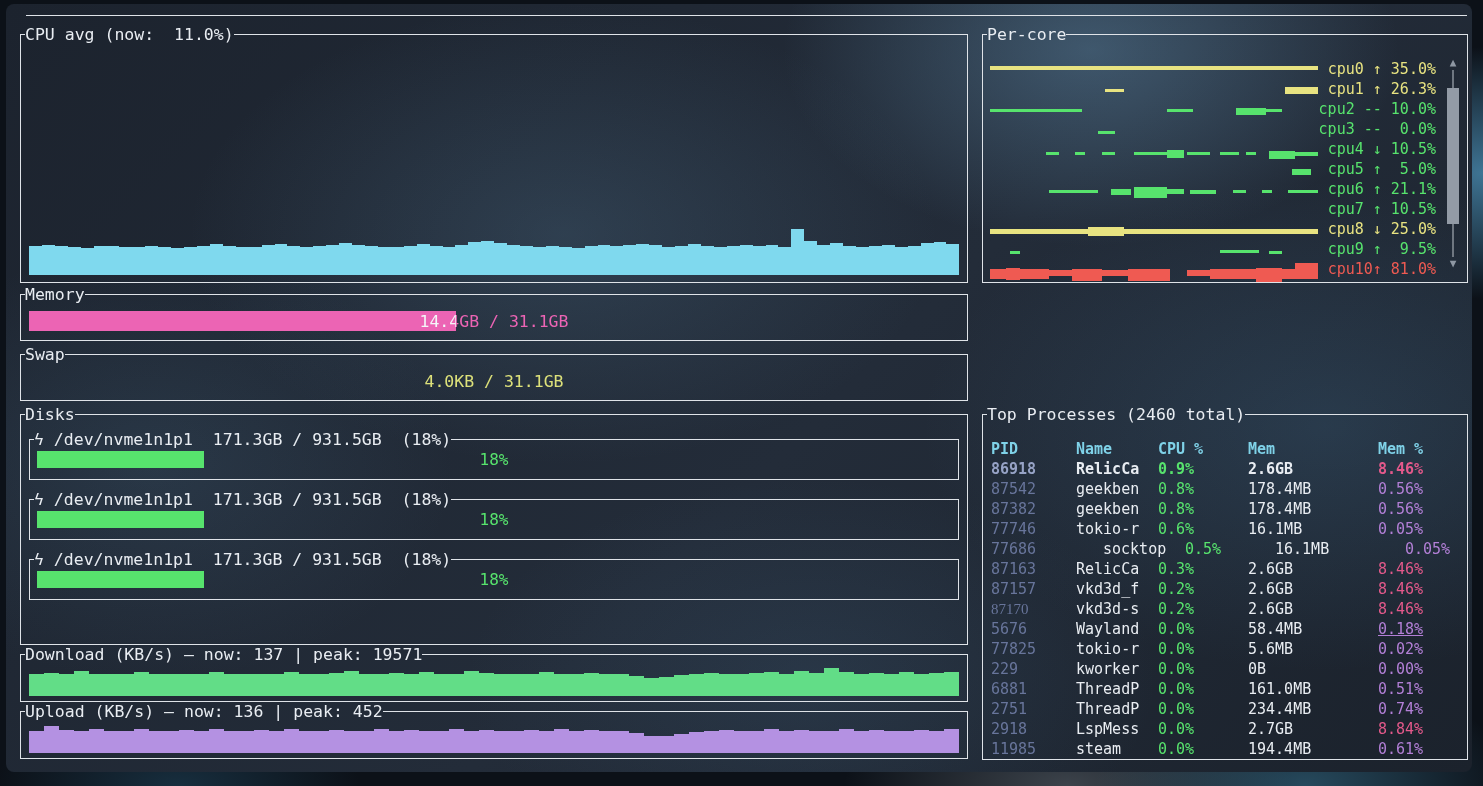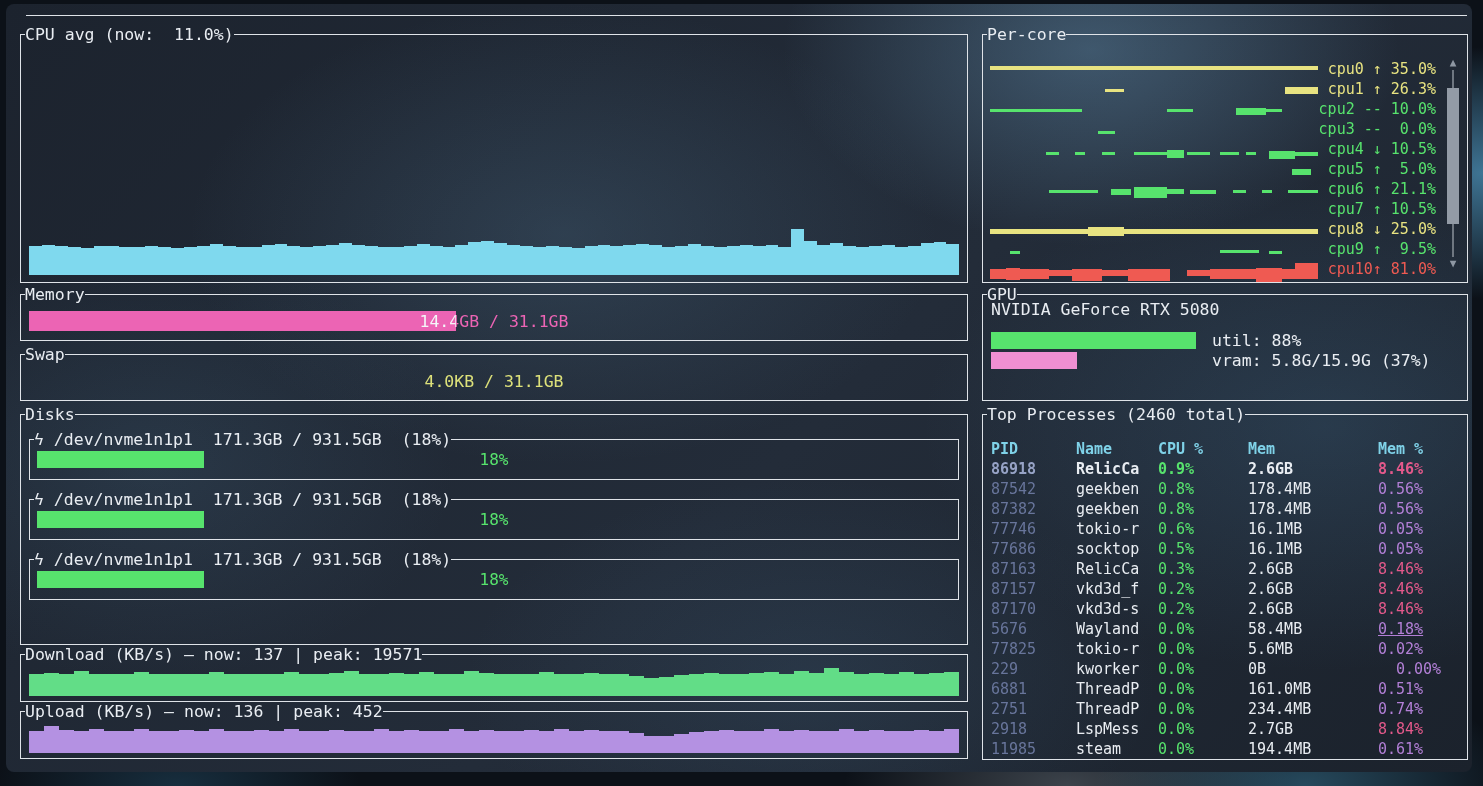--- a/index.html
+++ b/index.html
@@ -294,36 +294,20 @@
       <span class="ptitle">Memory</span>
       <span class="fill"></span>
       </div>
     <div class="gauge" style="top:16px;">
       <div class="gfill" id="mem-fill" style="width: 45.9%; background: rgb(236, 100, 180);"></div>
       <div class="glabel" id="mem-label-base" style="color: rgb(236, 100, 180);">14.4GB / 31.1GB</div>
       <div class="glabel" id="mem-label-top" style="color: rgb(244, 246, 248); clip-path: inset(0px 54.1% 0px 0px);">14.4GB / 31.1GB</div>
     </div>
   </div>
 
-  <div class="panel" style="left:982px; top:295px; width:486px; height:106px;">
-    <div class="ptop">
-        <span class="corner"></span>
-      <span class="ptitle">GPU</span>
-      <span class="fill"></span>
-      </div>
-    <div class="gpu-name">NVIDIA GeForce RTX 5080</div>
-    <div class="gpu-track" style="top:37px;">
-      <div class="gfill" id="gpu-util-fill" style="width: 88%; background: rgb(87, 227, 109);"></div>
-    </div>
-    <div class="gpu-text" style="top:37px;">util: 88%</div>
-    <div class="gpu-track" style="top:57px;">
-      <div class="gfill" id="gpu-vram-fill" style="width: 37%; background: rgb(240, 143, 210);"></div>
-    </div>
-    <div class="gpu-text" style="top:57px;">vram: 5.8G/15.9G (37%)</div>
-  </div>
 
   <div class="panel" style="left:20px; top:355px; width:948px; height:46px;">
     <div class="ptop">
         <span class="corner"></span>
       <span class="ptitle">Swap</span>
       <span class="fill"></span>
       </div>
     <div class="gauge" style="top:16px;">
       <div class="glabel" id="swap-label" style="color: rgb(221, 225, 122);">4.0KB / 31.1GB</div>
     </div>
@@ -371,27 +355,27 @@
         <span class="corner"></span>
       <span class="ptitle">Top Processes (2460 total)</span>
       <span class="fill"></span>
       </div>
     <div id="proc-table">
         <div class="prow phead" style="top: 24px; color: rgb(127, 210, 232);"><span class="c0">PID</span><span class="c1">Name</span><span class="c2">CPU %</span><span class="c3">Mem</span><span class="c4">Mem %</span></div>
         <div class="prow pbold" style="top: 44px;"><span class="c0" style="color: rgb(151, 163, 198);">86918</span><span class="c1" style="color: rgb(233, 237, 242);">RelicCa</span><span class="c2" style="color: rgb(87, 227, 109);">0.9%</span><span class="c3" style="color: rgb(233, 237, 242);">2.6GB</span><span class="c4" style="color: rgb(228, 89, 139);">8.46%</span></div>
         <div class="prow" style="top: 64px;"><span class="c0" style="color: rgb(104, 117, 155);">87542</span><span class="c1" style="color: rgb(233, 237, 242);">geekben</span><span class="c2" style="color: rgb(87, 227, 109);">0.8%</span><span class="c3" style="color: rgb(233, 237, 242);">178.4MB</span><span class="c4" style="color: rgb(178, 127, 214);">0.56%</span></div>
         <div class="prow" style="top: 84px;"><span class="c0" style="color: rgb(104, 117, 155);">87382</span><span class="c1" style="color: rgb(233, 237, 242);">geekben</span><span class="c2" style="color: rgb(87, 227, 109);">0.8%</span><span class="c3" style="color: rgb(233, 237, 242);">178.4MB</span><span class="c4" style="color: rgb(178, 127, 214);">0.56%</span></div>
         <div class="prow" style="top: 104px;"><span class="c0" style="color: rgb(104, 117, 155);">77746</span><span class="c1" style="color: rgb(233, 237, 242);">tokio-r</span><span class="c2" style="color: rgb(87, 227, 109);">0.6%</span><span class="c3" style="color: rgb(233, 237, 242);">16.1MB</span><span class="c4" style="color: rgb(178, 127, 214);">0.05%</span></div>
-        <div class="prow" style="top: 124px;"><span class="c0" style="color: rgb(104, 117, 155);">77686</span><span class="c1" style="color: rgb(233, 237, 242);">socktop</span><span class="c2" style="color: rgb(87, 227, 109);">0.5%</span><span class="c3" style="color: rgb(233, 237, 242);">16.1MB</span><span class="c4" style="color: rgb(178, 127, 214);">0.05%</span></div>
+        <div class="prow" style="top: 124px;"><span class="c0" style="color: rgb(104, 117, 155);">77686</span><span class="c1" style="color: rgb(233, 237, 242); margin-left: 27px;">socktop</span><span class="c2" style="color: rgb(87, 227, 109);">0.5%</span><span class="c3" style="color: rgb(233, 237, 242);">16.1MB</span><span class="c4" style="color: rgb(178, 127, 214);">0.05%</span></div>
         <div class="prow" style="top: 144px;"><span class="c0" style="color: rgb(104, 117, 155);">87163</span><span class="c1" style="color: rgb(233, 237, 242);">RelicCa</span><span class="c2" style="color: rgb(87, 227, 109);">0.3%</span><span class="c3" style="color: rgb(233, 237, 242);">2.6GB</span><span class="c4" style="color: rgb(228, 89, 139);">8.46%</span></div>
         <div class="prow" style="top: 164px;"><span class="c0" style="color: rgb(104, 117, 155);">87157</span><span class="c1" style="color: rgb(233, 237, 242);">vkd3d_f</span><span class="c2" style="color: rgb(87, 227, 109);">0.2%</span><span class="c3" style="color: rgb(233, 237, 242);">2.6GB</span><span class="c4" style="color: rgb(228, 89, 139);">8.46%</span></div>
-        <div class="prow" style="top: 184px;"><span class="c0" style="color: rgb(104, 117, 155);">87170</span><span class="c1" style="color: rgb(233, 237, 242);">vkd3d-s</span><span class="c2" style="color: rgb(87, 227, 109);">0.2%</span><span class="c3" style="color: rgb(233, 237, 242);">2.6GB</span><span class="c4" style="color: rgb(228, 89, 139);">8.46%</span></div>
+        <div class="prow" style="top: 184px;"><span class="c0" style="color: rgb(104, 117, 155); font-family: Liberation Serif, serif;">87170</span><span class="c1" style="color: rgb(233, 237, 242);">vkd3d-s</span><span class="c2" style="color: rgb(87, 227, 109);">0.2%</span><span class="c3" style="color: rgb(233, 237, 242);">2.6GB</span><span class="c4" style="color: rgb(228, 89, 139);">8.46%</span></div>
         <div class="prow" style="top: 204px;"><span class="c0" style="color: rgb(104, 117, 155);">5676</span><span class="c1" style="color: rgb(233, 237, 242);">Wayland</span><span class="c2" style="color: rgb(87, 227, 109);">0.0%</span><span class="c3" style="color: rgb(233, 237, 242);">58.4MB</span><span class="c4" style="color: rgb(178, 127, 214); text-decoration: underline;">0.18%</span></div>
         <div class="prow" style="top: 224px;"><span class="c0" style="color: rgb(104, 117, 155);">77825</span><span class="c1" style="color: rgb(233, 237, 242);">tokio-r</span><span class="c2" style="color: rgb(87, 227, 109);">0.0%</span><span class="c3" style="color: rgb(233, 237, 242);">5.6MB</span><span class="c4" style="color: rgb(178, 127, 214);">0.02%</span></div>
-        <div class="prow" style="top: 244px;"><span class="c0" style="color: rgb(104, 117, 155);">229</span><span class="c1" style="color: rgb(233, 237, 242);">kworker</span><span class="c2" style="color: rgb(87, 227, 109);">0.0%</span><span class="c3" style="color: rgb(233, 237, 242);">0B</span><span class="c4" style="color: rgb(178, 127, 214); margin-left: 18px;">0.00%</span></div>
+        <div class="prow" style="top: 244px;"><span class="c0" style="color: rgb(104, 117, 155);">229</span><span class="c1" style="color: rgb(233, 237, 242);">kworker</span><span class="c2" style="color: rgb(87, 227, 109);">0.0%</span><span class="c3" style="color: rgb(233, 237, 242);">0B</span><span class="c4" style="color: rgb(178, 127, 214);">0.00%</span></div>
         <div class="prow" style="top: 264px;"><span class="c0" style="color: rgb(104, 117, 155);">6881</span><span class="c1" style="color: rgb(233, 237, 242);">ThreadP</span><span class="c2" style="color: rgb(87, 227, 109);">0.0%</span><span class="c3" style="color: rgb(233, 237, 242);">161.0MB</span><span class="c4" style="color: rgb(178, 127, 214);">0.51%</span></div>
         <div class="prow" style="top: 284px;"><span class="c0" style="color: rgb(104, 117, 155);">2751</span><span class="c1" style="color: rgb(233, 237, 242);">ThreadP</span><span class="c2" style="color: rgb(87, 227, 109);">0.0%</span><span class="c3" style="color: rgb(233, 237, 242);">234.4MB</span><span class="c4" style="color: rgb(178, 127, 214);">0.74%</span></div>
         <div class="prow" style="top: 304px;"><span class="c0" style="color: rgb(104, 117, 155);">2918</span><span class="c1" style="color: rgb(233, 237, 242);">LspMess</span><span class="c2" style="color: rgb(87, 227, 109);">0.0%</span><span class="c3" style="color: rgb(233, 237, 242);">2.7GB</span><span class="c4" style="color: rgb(228, 89, 139);">8.84%</span></div>
         <div class="prow" style="top: 324px;"><span class="c0" style="color: rgb(104, 117, 155);">11985</span><span class="c1" style="color: rgb(233, 237, 242);">steam</span><span class="c2" style="color: rgb(87, 227, 109);">0.0%</span><span class="c3" style="color: rgb(233, 237, 242);">194.4MB</span><span class="c4" style="color: rgb(178, 127, 214);">0.61%</span></div>
       </div>
   </div>
 
   <div class="panel" style="left:20px; top:655px; width:948px; height:47px;">
     <div class="ptop">
         <span class="corner"></span>

